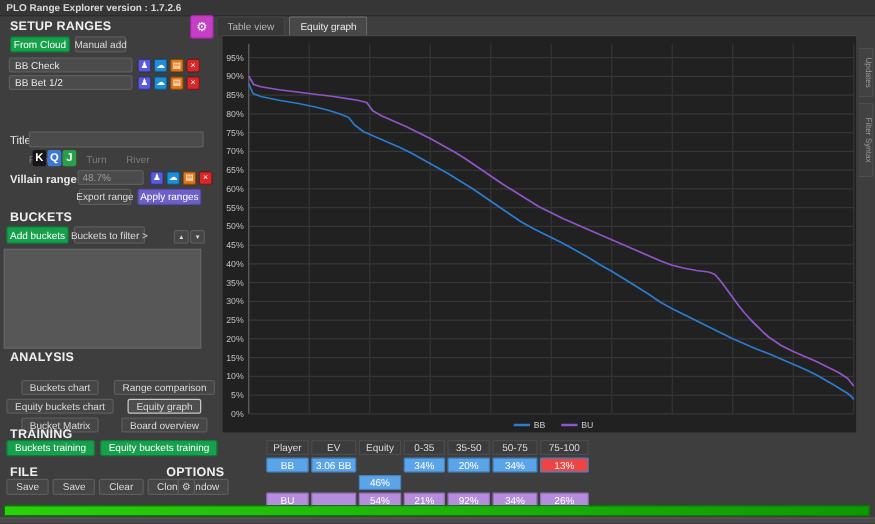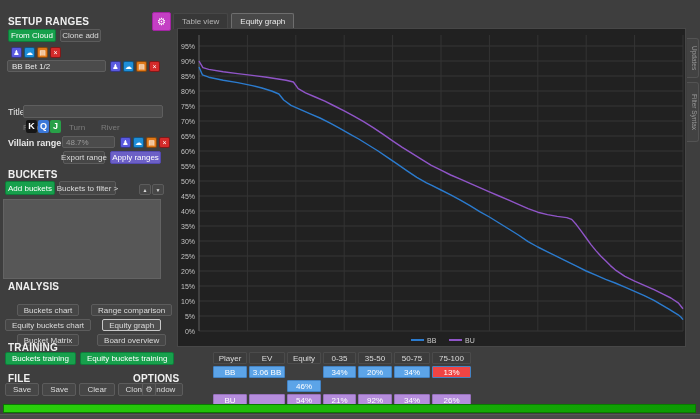--- a/index.html
+++ b/index.html
@@ -51,32 +51,34 @@
             border:1px solid #0a7a00;box-sizing:border-box;}
   .bottom-strip{position:absolute;left:0;top:414px;width:700px;height:5px;background:#4a4a4a;
                 border-top:1px solid #585858;box-sizing:border-box;}
   .gearbtn{color:#fff;font-size:10px;}
 </style>
 </head>
 <body>
 
 <div class="window">
 
+  <div class="titlebar">PLO Range Explorer version : 1.7.2.6</div>
 
   <div class="sec-h" style="left:8px;top:16px;">SETUP RANGES</div>
 
   <div class="btn abs" style="left:152px;top:12px;width:19px;height:19px;background:#c43fc4;border-color:#a224a2;">
     <span class="gearbtn">⚙</span>
   </div>
 
   <div class="btn green abs" style="left:8px;top:29px;width:48px;height:13px;">From Cloud</div>
-  <div class="btn abs" style="left:60px;top:29px;width:41px;height:13px;">Clone add</div>
+  <div class="btn abs" style="left:60px;top:29px;width:41px;height:13px;">Manual add</div>
 
   <div class="range-rows">
       <div class="range-row">
+        <div class="range-box">BB Check</div>
         <div class="ico first" style="background: rgb(90, 90, 224);"><span>♟</span></div>
         <div class="ico" style="background: rgb(30, 142, 216);"><span>☁</span></div>
         <div class="ico" style="background: rgb(224, 120, 24);"><span>▤</span></div>
         <div class="ico" style="background: rgb(212, 42, 42);"><span>×</span></div>
       </div>
       <div class="range-row">
         <div class="range-box">BB Bet 1/2</div>
         <div class="ico first" style="background: rgb(90, 90, 224);"><span>♟</span></div>
         <div class="ico" style="background: rgb(30, 142, 216);"><span>☁</span></div>
         <div class="ico" style="background: rgb(224, 120, 24);"><span>▤</span></div>

